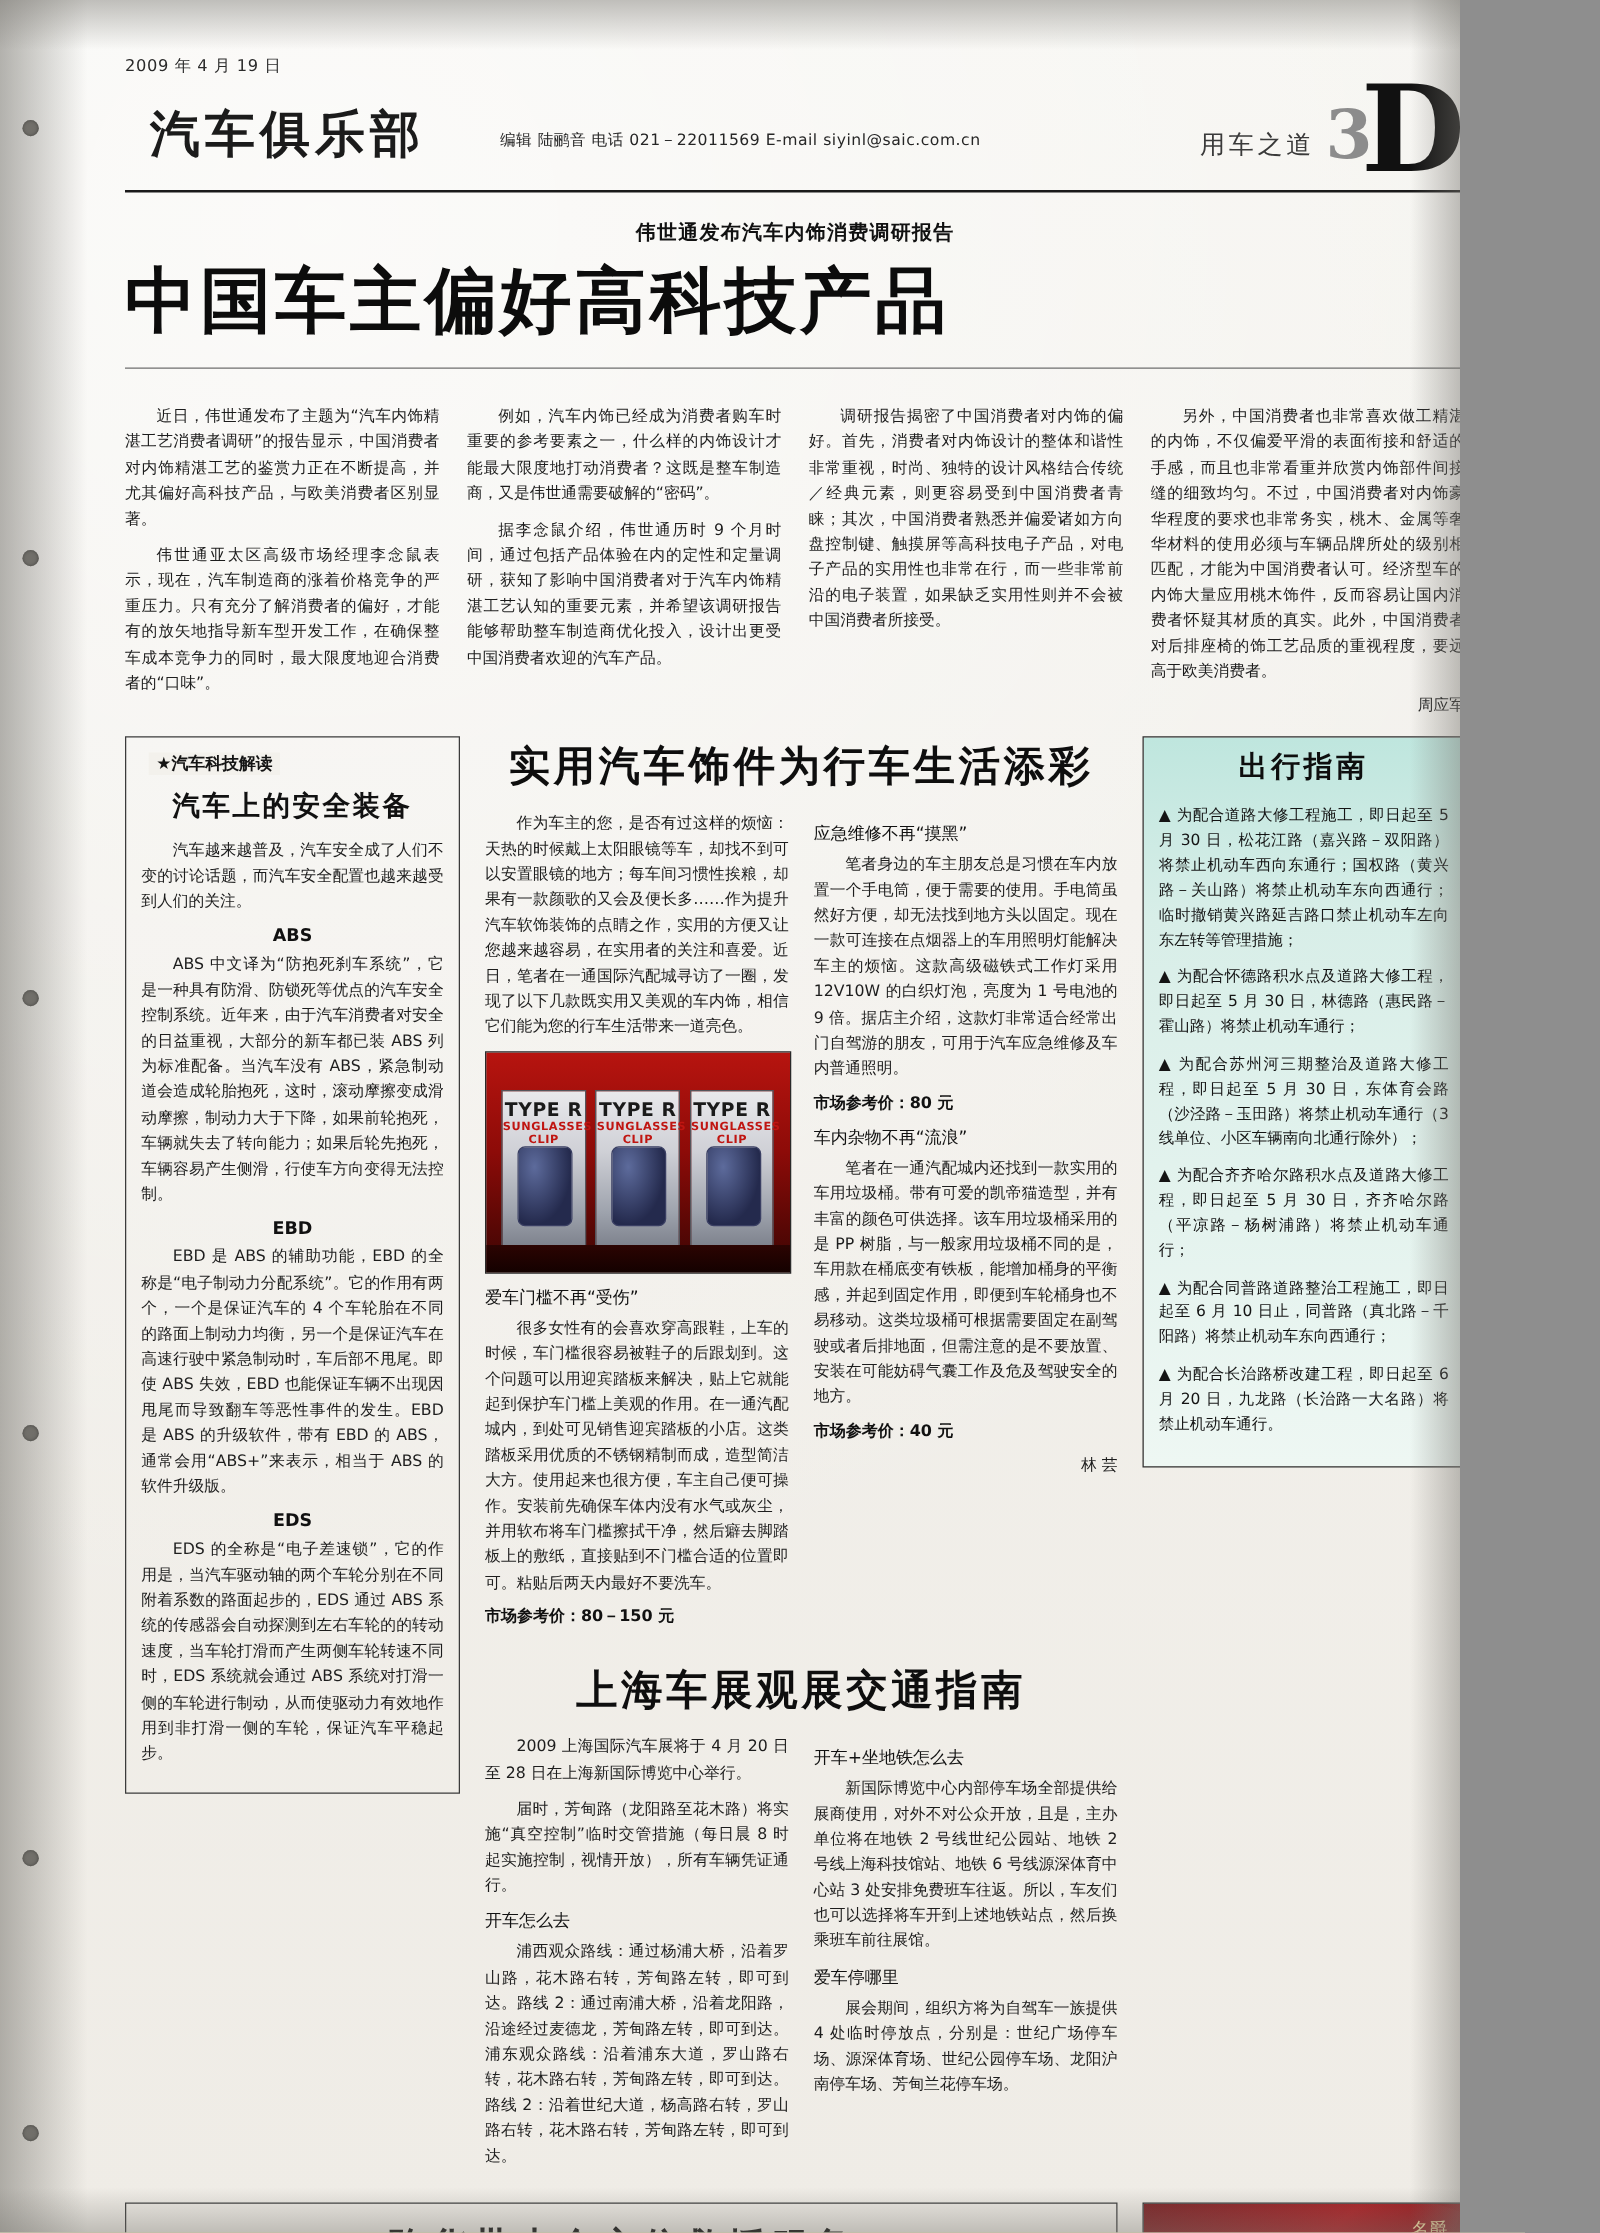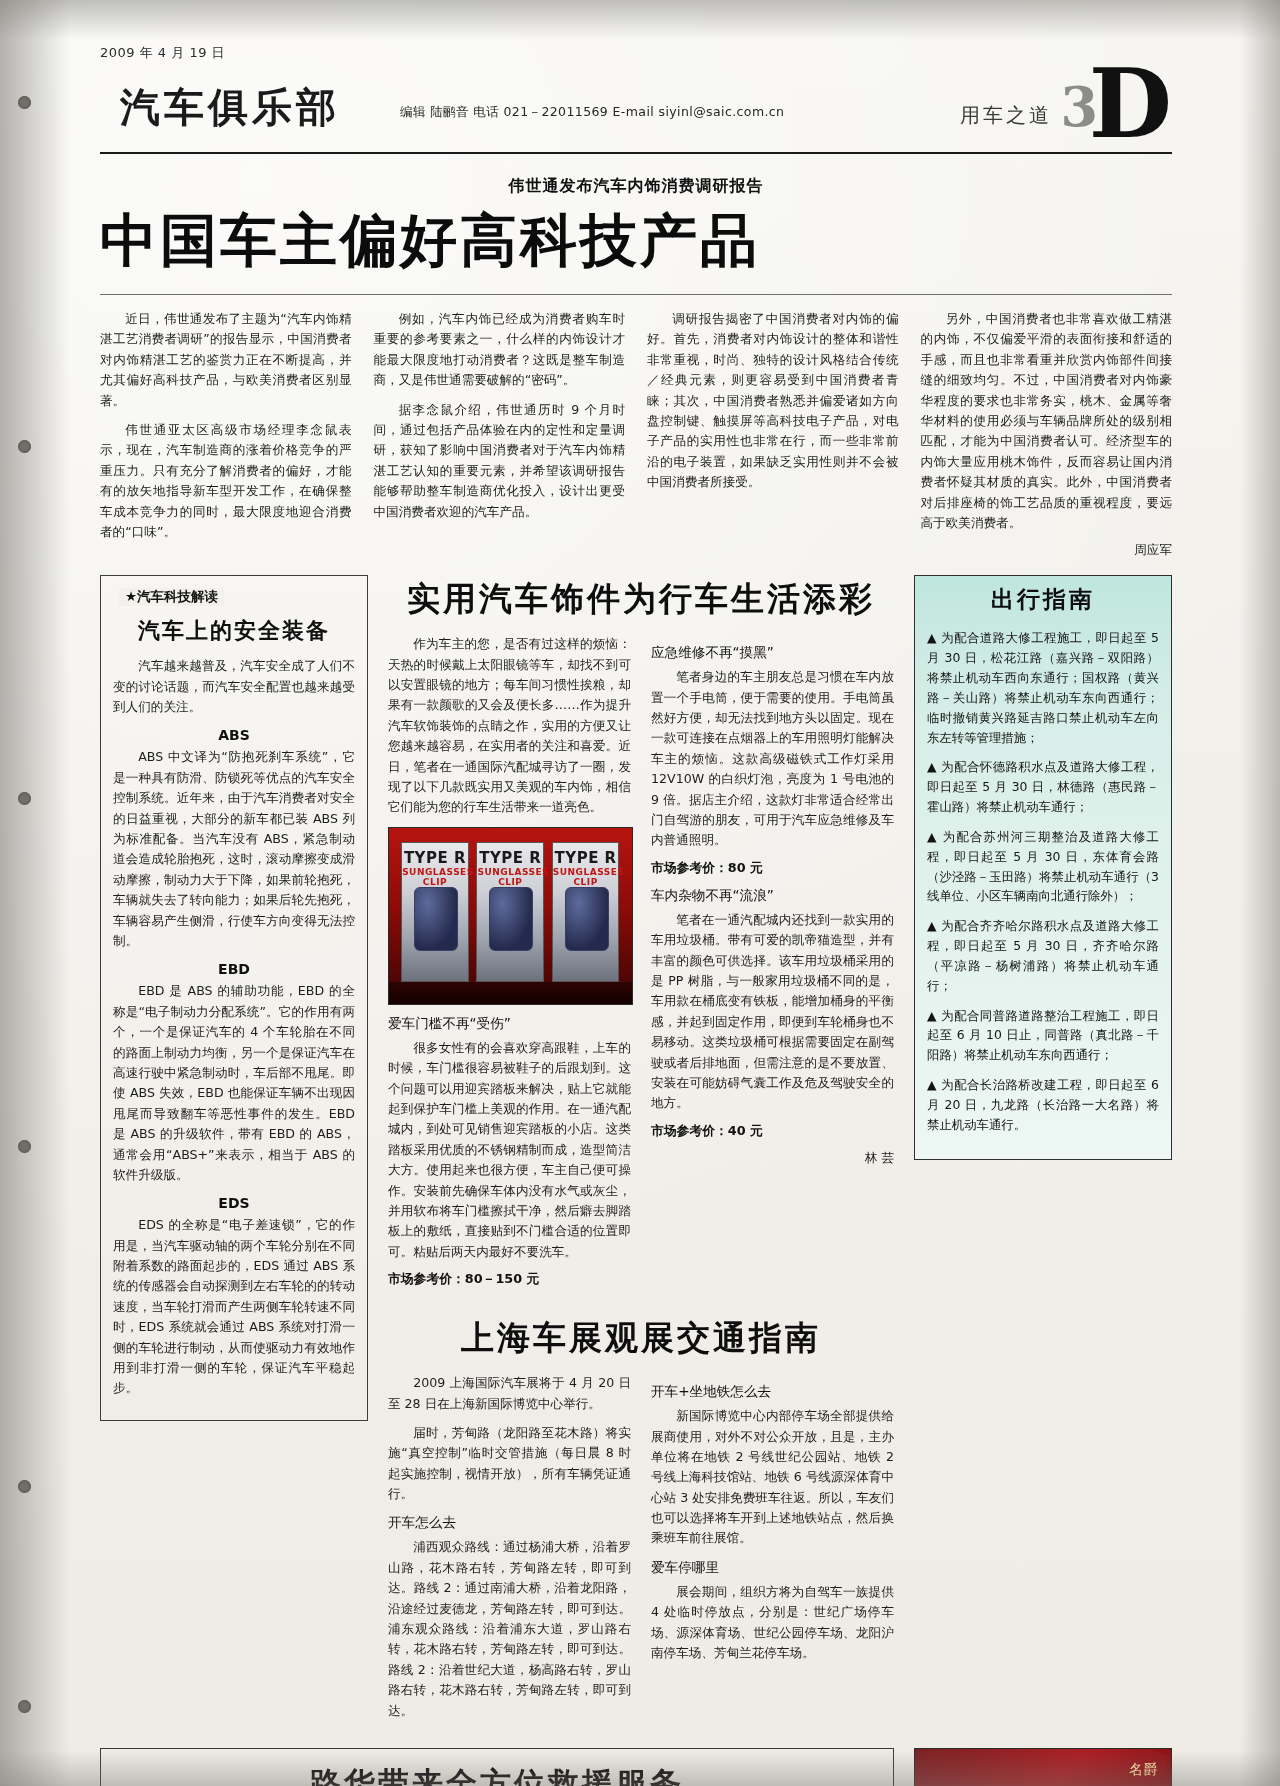--- a/index.html
+++ b/index.html
@@ -1,18 +1,18 @@
 <!DOCTYPE html>
 <html><head>
 <meta charset="utf-8">
 <style>
   html,body{margin:0;padding:0;background:#8e8e8e;}
   body{font-family:"DejaVu Sans","Liberation Sans",sans-serif;}
   .page{
-    position:relative;width:1280px;height:1786px;background:#fef9c3;
+    position:relative;width:1168px;height:1786px;background:#fef9c3;
     box-sizing:border-box;overflow:hidden;
   }
   .paper{
     position:absolute;left:0;top:0;width:1280px;height:1786px;
     background:
       radial-gradient(circle at 20% 10%, rgba(255,255,255,.6), rgba(0,0,0,0) 60%),
       linear-gradient(180deg,#f6f5f1 0%,#f2f0eb 40%,#efece6 100%);
   }
   
   .edge-l{position:absolute;left:0;top:0;width:70px;height:100%;
@@ -41,21 +41,21 @@
     font-family:"DejaVu Serif",serif;line-height:1;}
 
   
   .kicker{margin-top:22px;text-align:center;font-size:16px;font-weight:bold;color:#111;letter-spacing:1px;
     font-family:"DejaVu Sans",sans-serif;}
   .headline{text-align:left;font-size:57px;font-weight:bold;letter-spacing:3px;color:#0c0c0c;
     margin-top:6px;font-family:"DejaVu Sans",sans-serif;}
 
   .rule-thin{border-top:1px solid #6f6f6f;margin-top:14px;}
 
-  .cols4{display:flex;gap:22px;margin-top:14px;}
+  .cols4{display:flex;gap:22px;margin-top:28px;}
   .cols4 > div{flex:1;}
   p.body{font-size:12.6px;line-height:1.62;color:#1d1d1d;margin:0 0 9px 0;text-align:justify;
     text-indent:2em;font-family:"DejaVu Sans",sans-serif;}
   p.sig{font-size:12.6px;text-align:right;color:#1d1d1d;margin:4px 0 0 0;}
 
   
   .zone{display:flex;gap:20px;margin-top:16px;}
   .zone-left{width:268px;}
   .zone-mid{flex:1;}
   .zone-right{width:258px;}
@@ -69,21 +69,21 @@
   .mid-title{text-align:center;font-size:33px;font-weight:bold;letter-spacing:3px;color:#0e0e0e;margin:2px 0 12px;}
   .mid-cols{display:flex;gap:20px;}
   .mid-cols > div{flex:1;}
   .subhead{font-size:13.6px;font-weight:normal;margin:10px 0 5px;color:#111;}
   .price{font-size:12.8px;font-weight:bold;margin:6px 0 10px;color:#111;}
 
   
   .photo{width:100%;height:176px;margin:8px 0 6px;position:relative;overflow:hidden;
     border:1px solid #2a2a2a;
     background:linear-gradient(180deg,#b7140f 0%,#8d0b08 45%,#3a0503 100%);}
-  .ph-card{position:absolute;top:14px;width:27%;height:138px;background:
+  .ph-card{position:absolute;top:30px;width:27%;height:138px;background:
     linear-gradient(180deg,#e9e9ec 0%,#cfd0d6 35%,#9ea3ad 70%,#6d717c 100%);
     border:1px solid #55555c;}
   .ph-card .lbl{font-size:9px;color:#c01511;font-weight:bold;text-align:center;margin-top:6px;
     letter-spacing:.5px;}
   .ph-card .lbl b{font-size:15px;display:block;color:#1a1a1a;}
   .ph-card .glass{position:absolute;left:18%;top:44px;width:64%;height:62px;border-radius:6px;
     background:radial-gradient(ellipse at 30% 25%, #5d6b9c, #242a4d 70%);border:1px solid #3a3f63;}
   .ph-strip{position:absolute;left:0;bottom:0;width:100%;height:22px;
     background:linear-gradient(180deg,#2c0402,#140100);}
 

